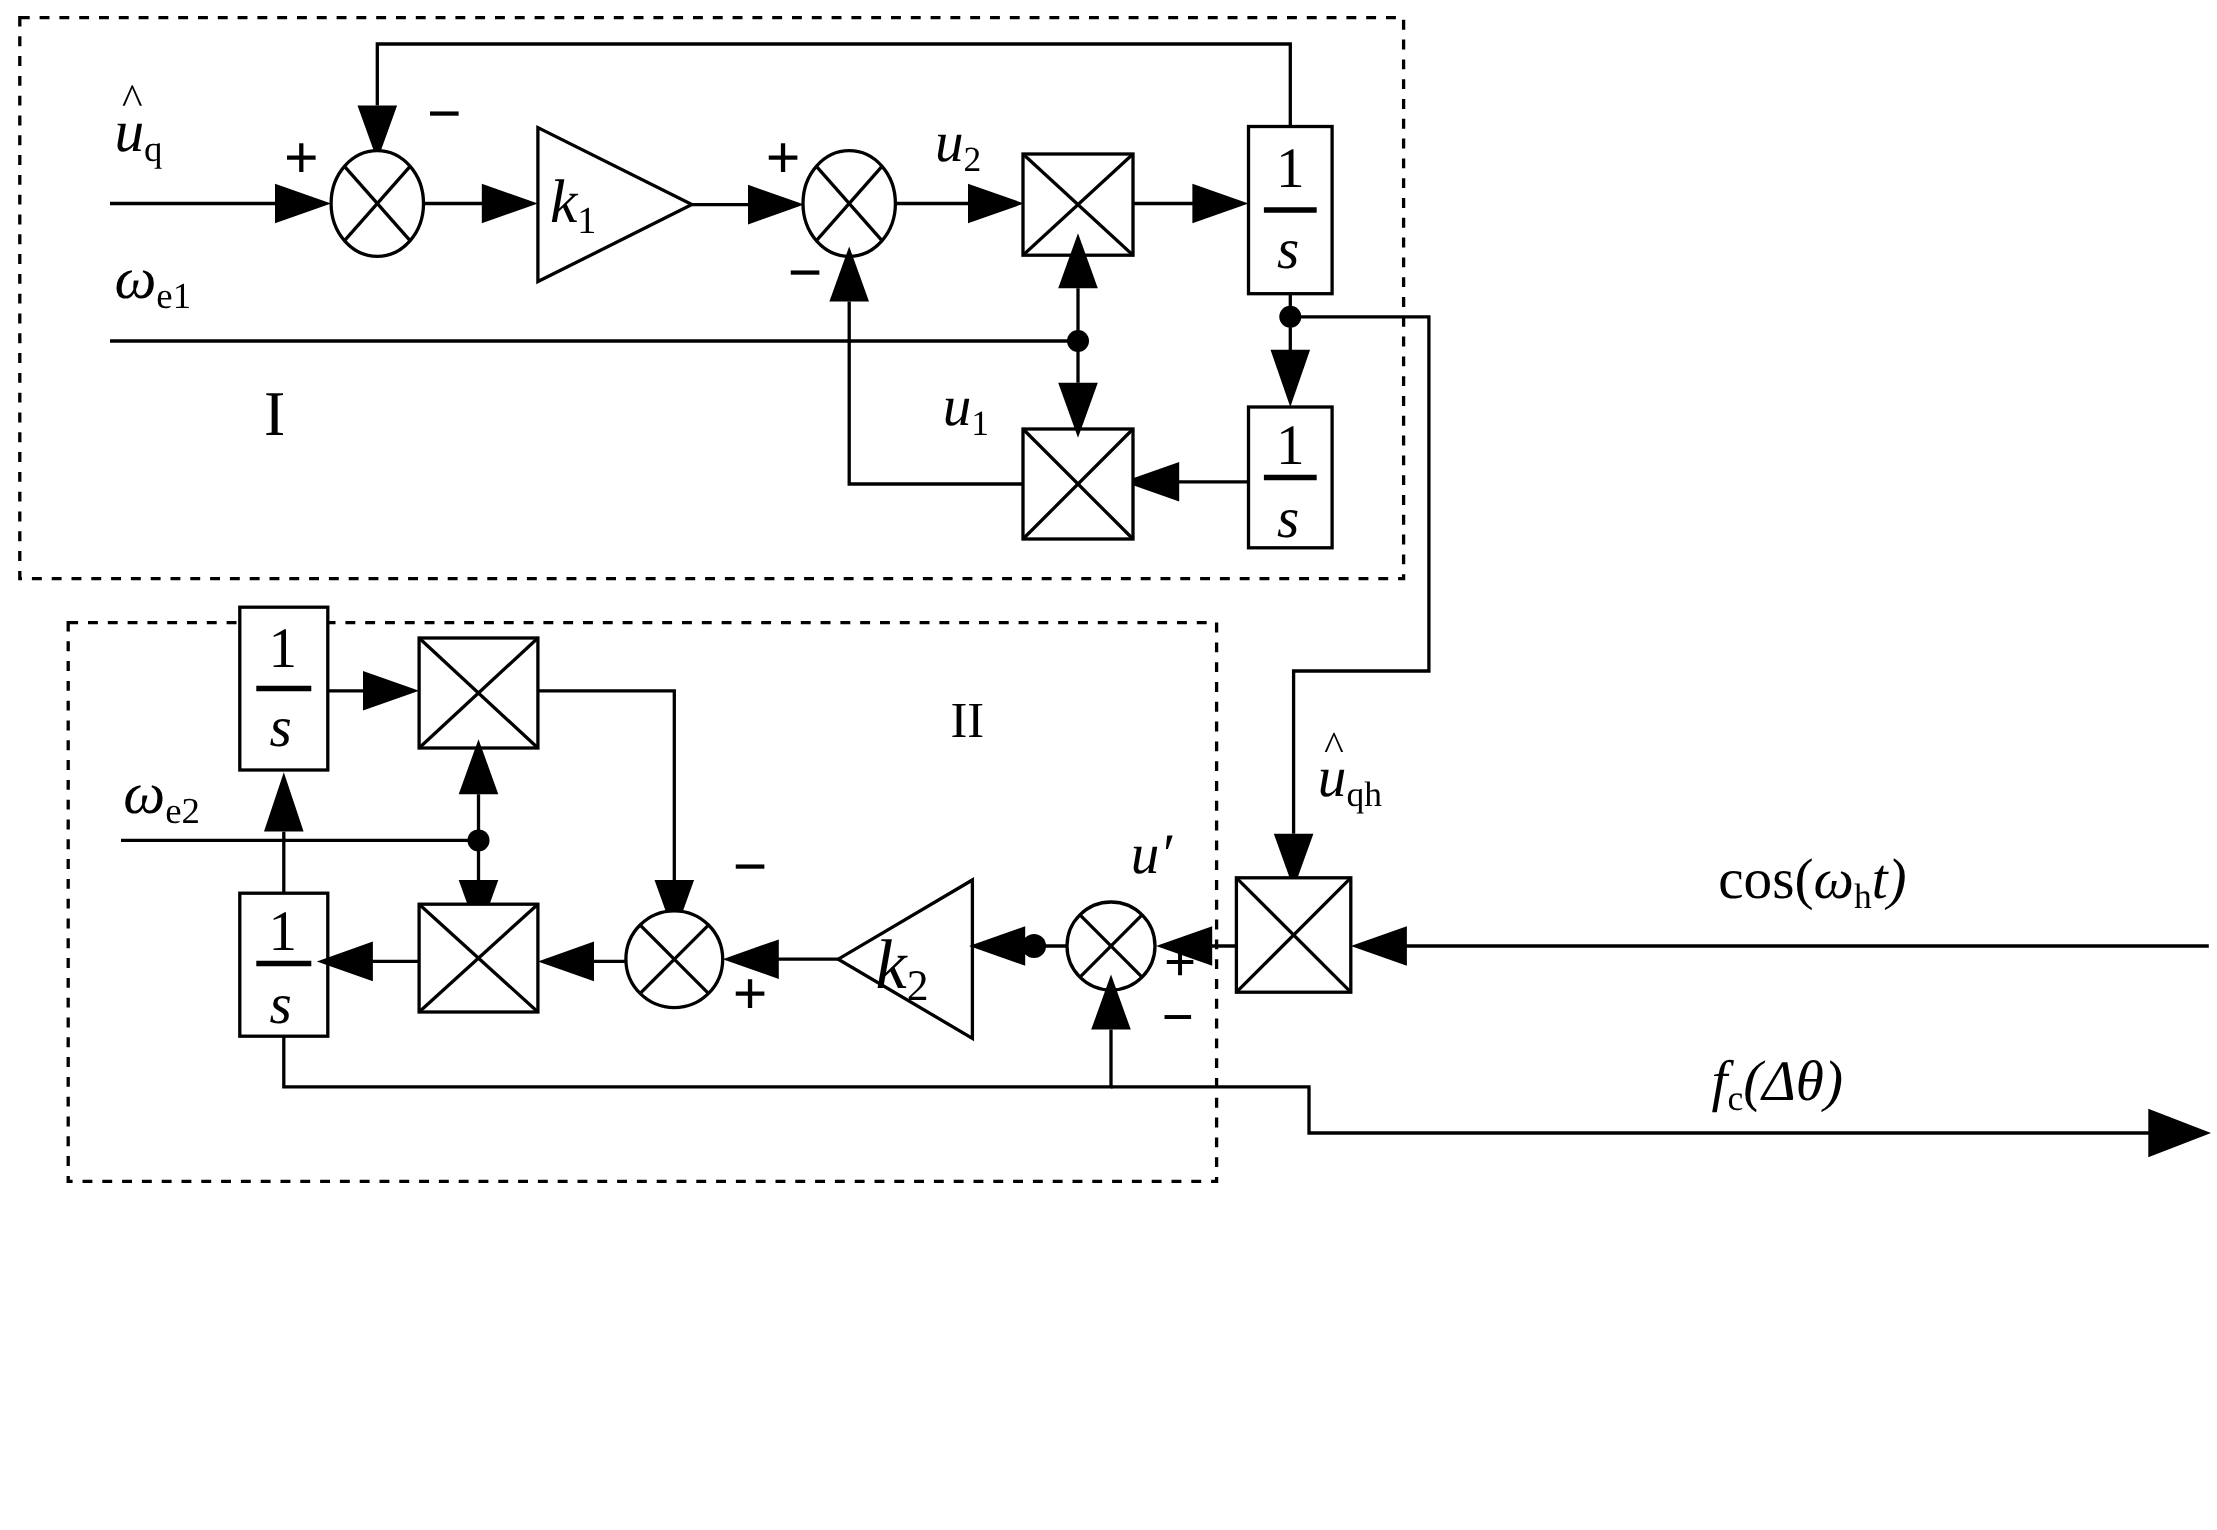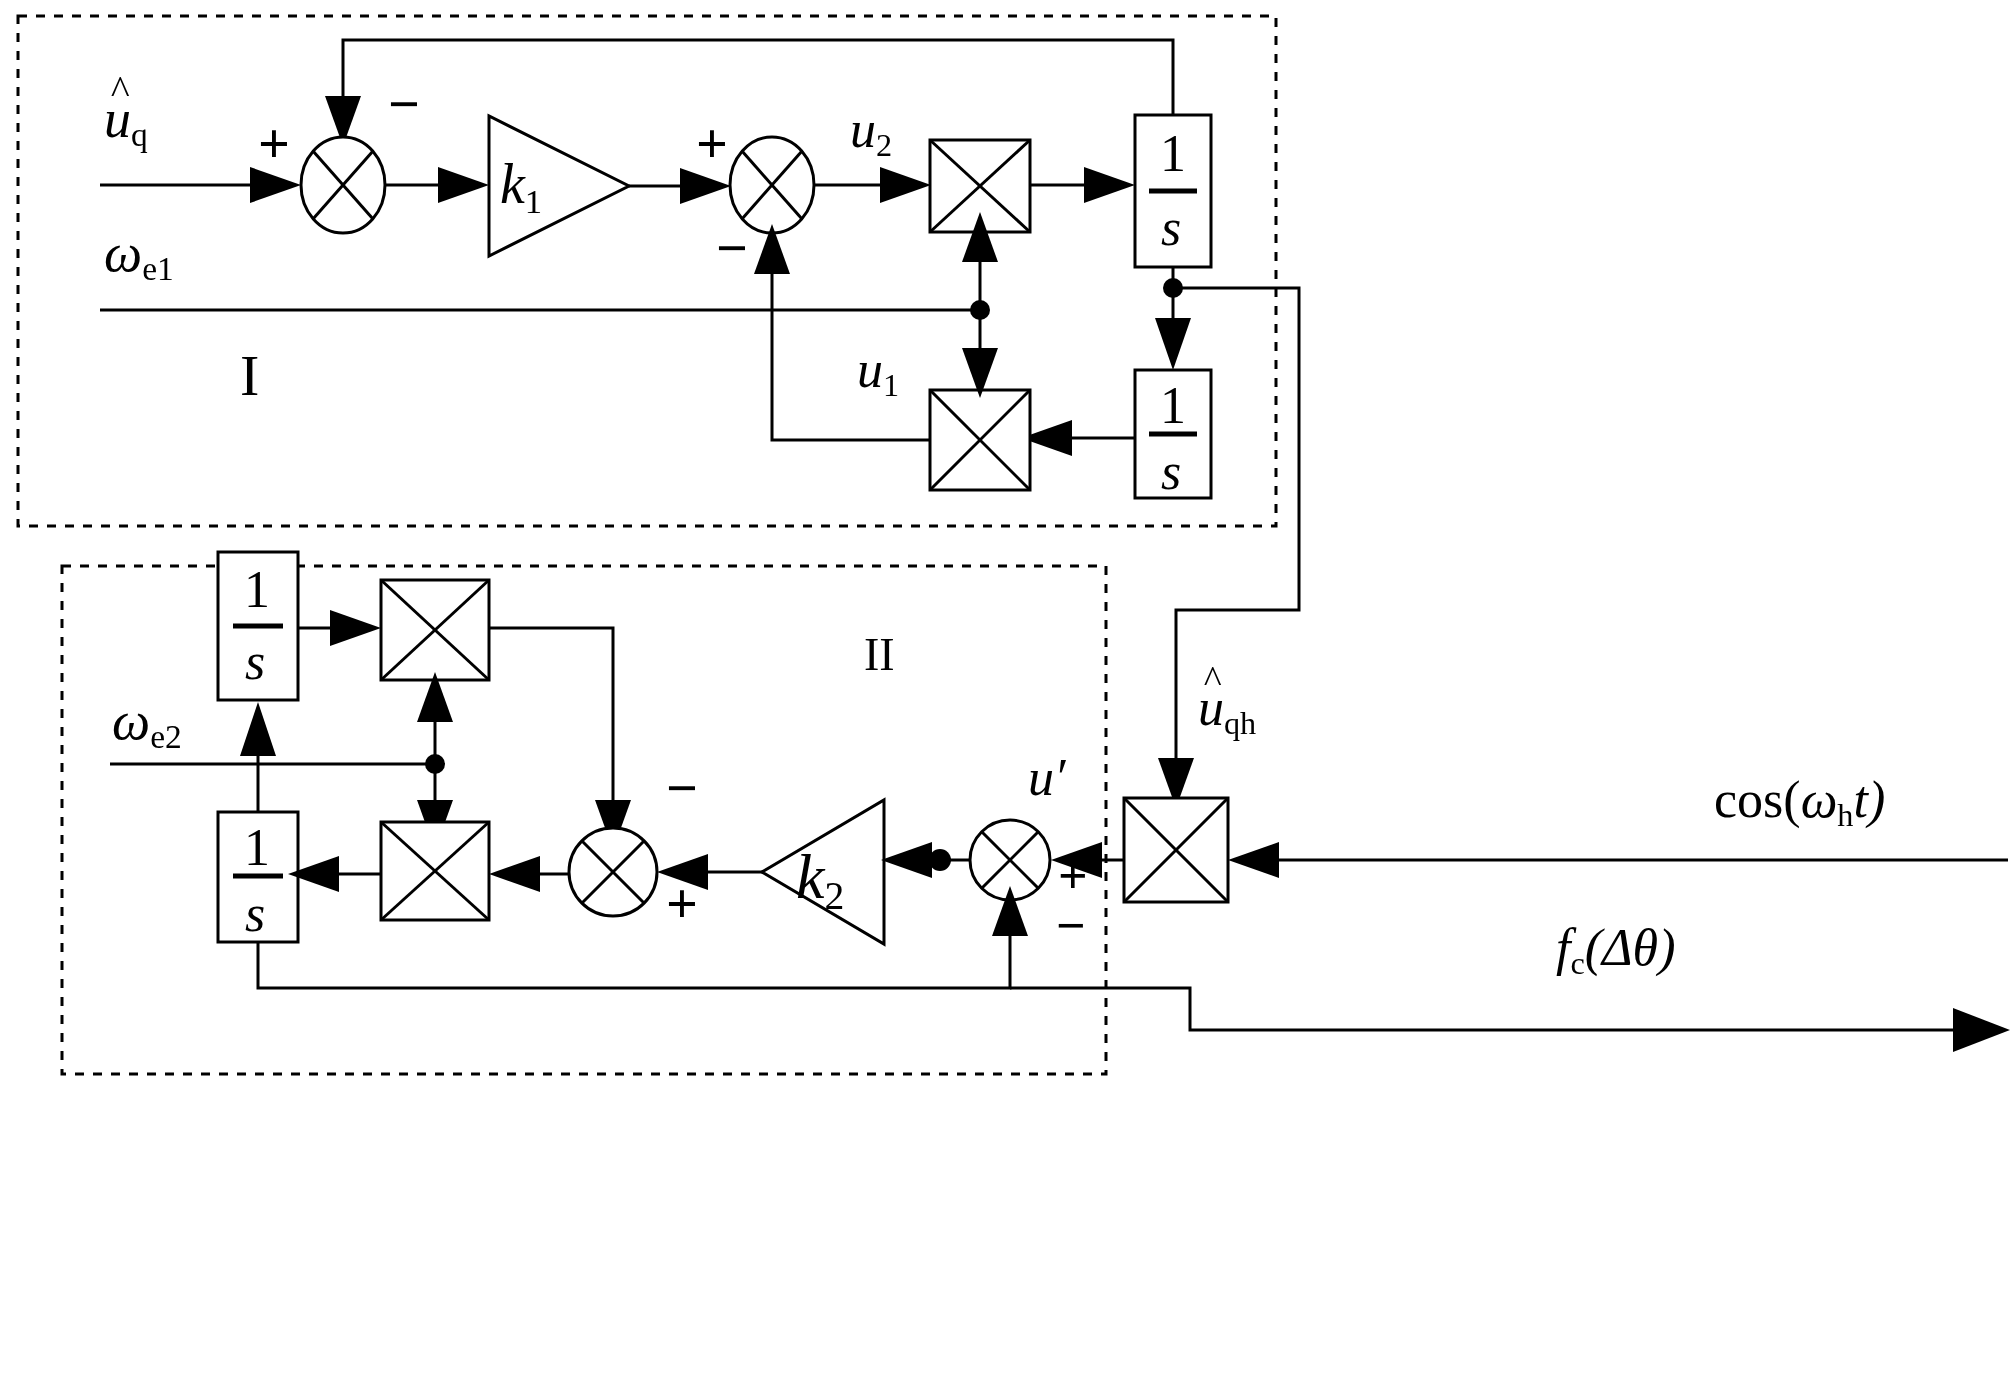--- a/index.html
+++ b/index.html
@@ -302,25 +302,25 @@
   <div class="lbl" style="left:1028px;top:748px;font-size:52px;">
     <span class="math">u′</span>
   </div>
 
   <div class="lbl" style="left:1198px;top:678px;font-size:52px;">
     <span class="math" style="position:relative;">
       <span style="position:absolute;left:5px;top:-22px;font-size:38px;">^</span>
       <span>u</span></span><span class="sub roman">qh</span>
   </div>
 
-  <div class="lbl roman" style="left:1714px;top:770px;font-size:52px;">
+  <div class="lbl roman" style="left:1562px;top:770px;font-size:52px;">
     <span>cos(</span><span class="math">ω</span><span class="sub roman">h</span><span class="math">t)</span>
   </div>
 
-  <div class="lbl" style="left:1556px;top:918px;font-size:52px;text-align:center;">
+  <div class="lbl" style="left:1556px;top:954px;font-size:52px;text-align:center;">
     <span class="math">f</span><span class="sub roman">c</span><span class="math">(Δθ)</span>
   </div>
 
   <div class="sign" style="left:258px;top:112px;font-size:56px;"><span>+</span></div>
   <div class="sign" style="left:388px;top:72px;font-size:56px;"><span>−</span></div>
 
   <div class="sign" style="left:696px;top:112px;font-size:56px;"><span>+</span></div>
   <div class="sign" style="left:716px;top:216px;font-size:56px;"><span>−</span></div>
 
   <div class="sign" style="left:666px;top:756px;font-size:56px;"><span>−</span></div>

